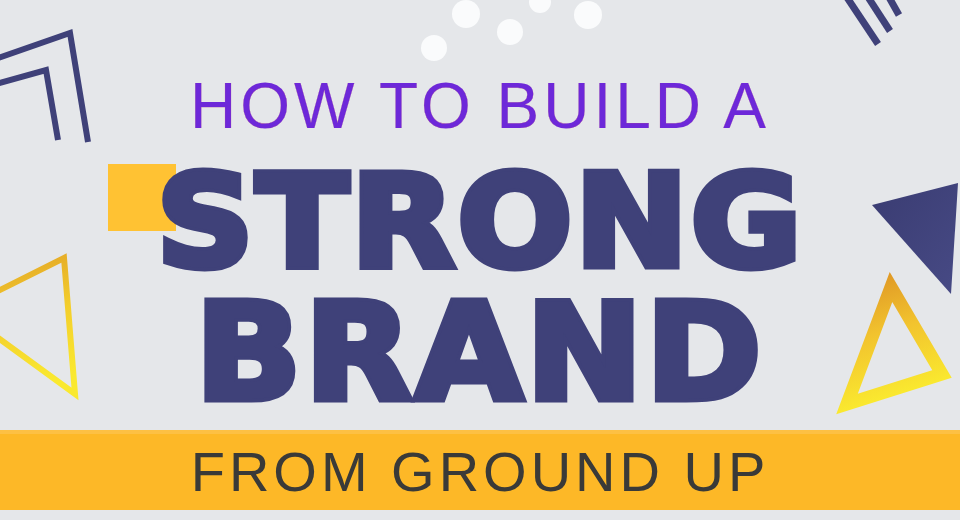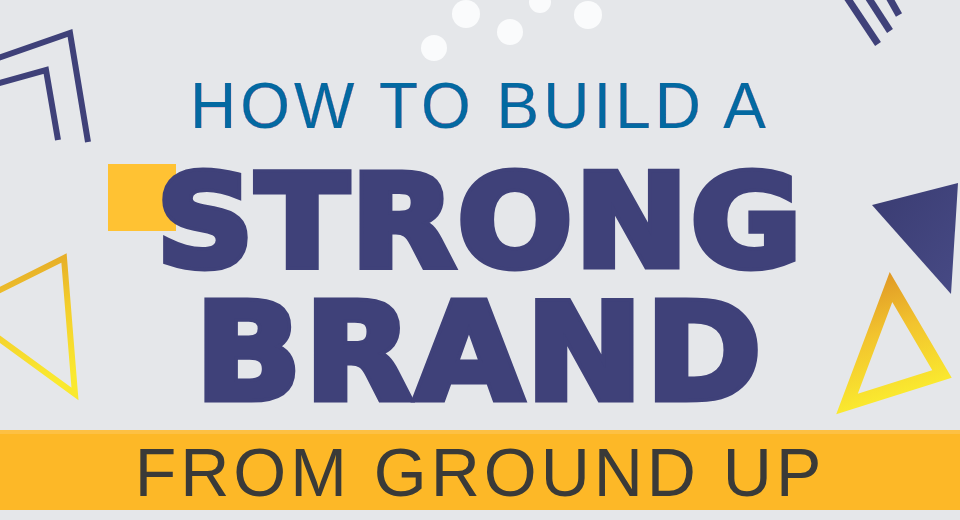--- a/index.html
+++ b/index.html
@@ -53,21 +53,21 @@
 
   .kicker {
     position: absolute;
     left: 0;
     top: 74px;
     width: 960px;
     font-size: 64px;
     line-height: 64px;
     font-weight: 300;
     letter-spacing: 4px;
-    color: #0369a1;
+    color: #6d28d9;
     white-space: nowrap;
     -webkit-text-stroke: 0.2px #ad4e8e;
   }
 
   .bigword {
     position: absolute;
     left: 0;
     width: 960px;
     color: #3f4179;
     font-weight: 900;
@@ -107,21 +107,21 @@
     width: 960px;
     height: 4px;
     background: #fdc043;
   }
   .banner-text {
     position: absolute;
     left: 0;
     top: 14px;
     width: 960px;
     text-align: center;
-    font-size: 68px;
+    font-size: 56px;
     line-height: 56px;
     font-weight: 300;
     letter-spacing: 4px;
     color: #3a3a38;
     white-space: nowrap;
   }
 </style>
 </head>
 <body>
 

